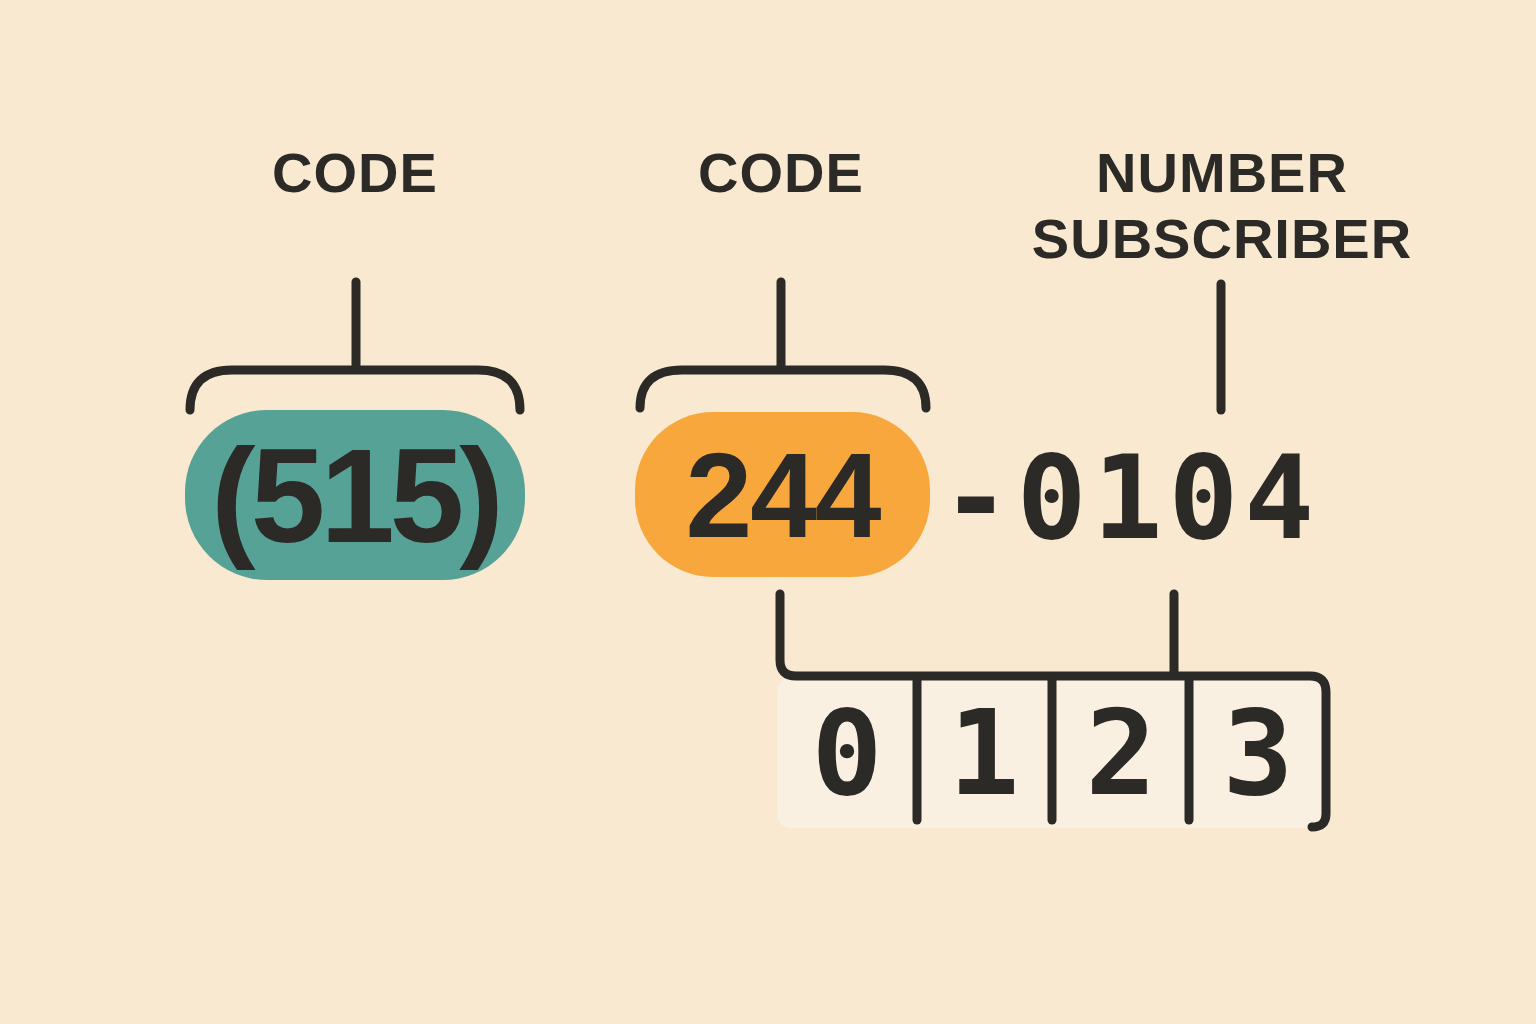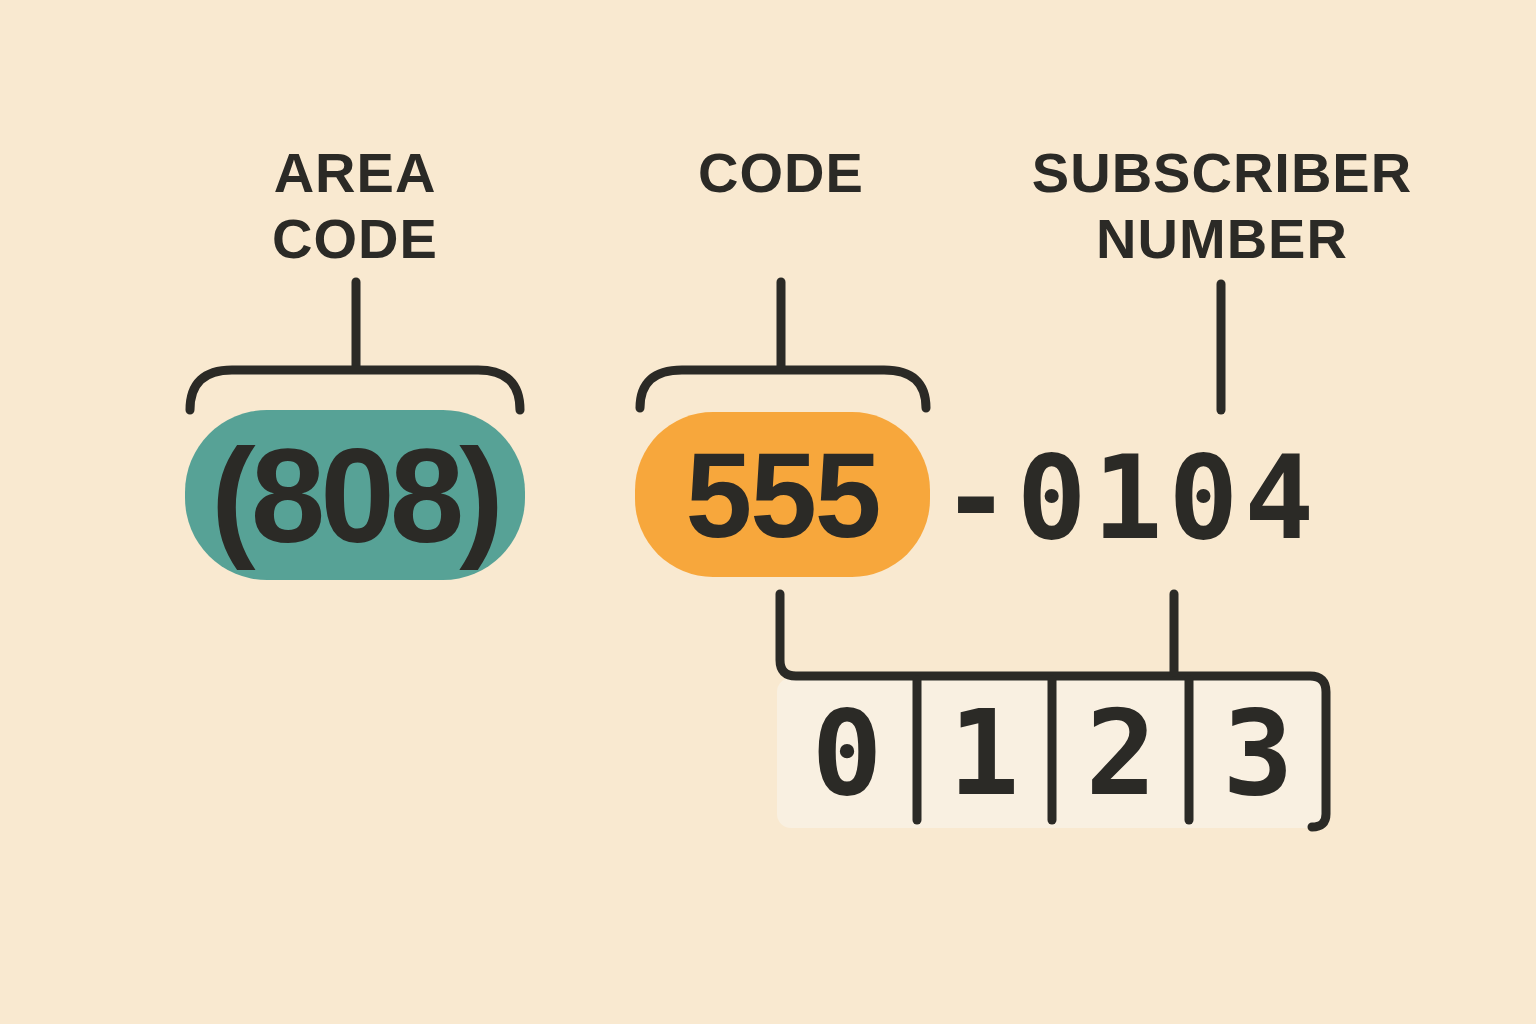--- a/index.html
+++ b/index.html
@@ -79,39 +79,38 @@
     <path d="M780 594 V660 Q780 676 796 676 H1310 Q1326 676 1326 692 V814 Q1326 827 1312 827"></path>
 
     <path d="M1174 594 V672"></path>
 
     <path d="M917 680 V820"></path>
     <path d="M1052 680 V820"></path>
     <path d="M1189 680 V820"></path>
   </svg>
 
   <div class="part-label label-area">
-    <span class="lbl-line">AREA</span>
     <span class="lbl-line">CODE</span>
   </div>
 
   <div class="part-label label-exchange">
     <span class="lbl-line">CODE</span>
   </div>
 
   <div class="part-label label-subscriber">
+    <span class="lbl-line">NUMBER</span>
     <span class="lbl-line">SUBSCRIBER</span>
-    <span class="lbl-line">NUMBER</span>
   </div>
 
   <div class="code-box box-area">
-    <span>(808)</span>
+    <span>(515)</span>
   </div>
 
   <div class="code-box box-exchange">
-    <span>555</span>
+    <span>244</span>
   </div>
 
   <div class="subscriber-row">
     <span>-</span>
       <span>0104</span>
   </div>
 
   <div class="digit-cell cell-0">0</div>
   <div class="digit-cell cell-1">1</div>
   <div class="digit-cell cell-2">2</div>

